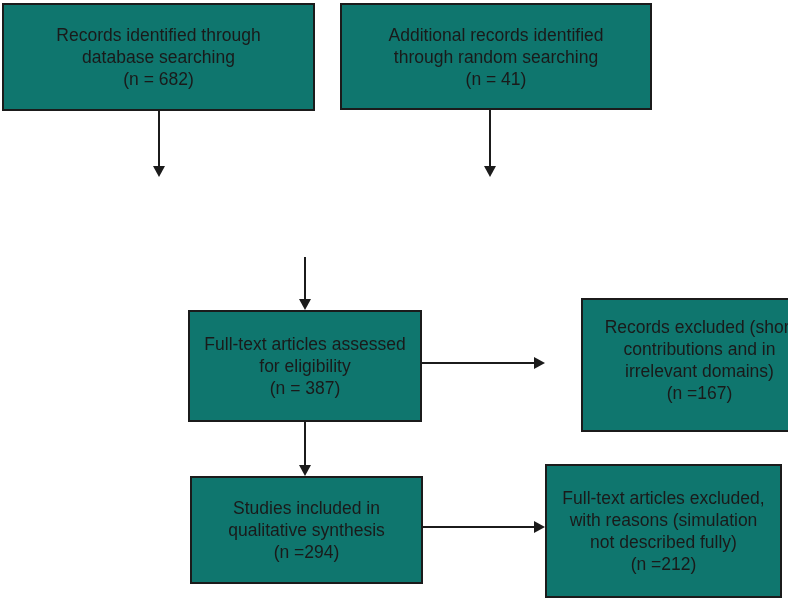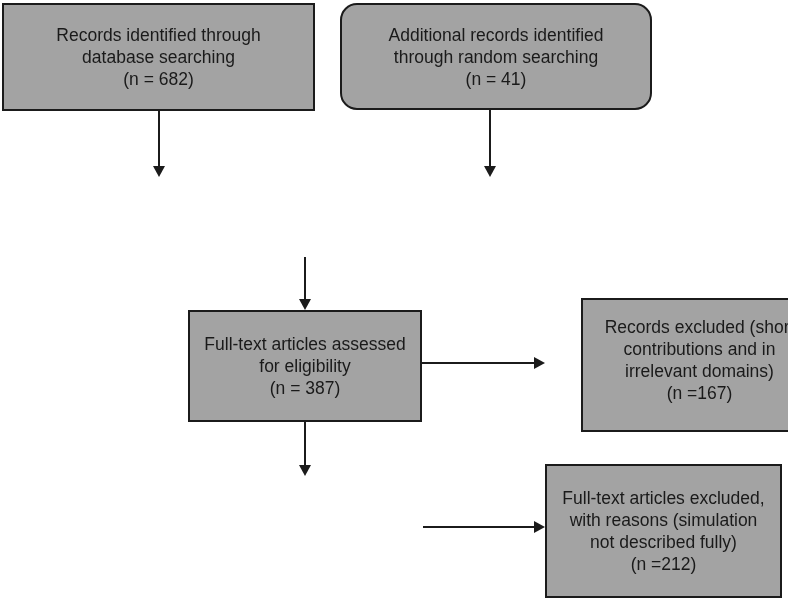--- a/index.html
+++ b/index.html
@@ -29,32 +29,32 @@
     stroke-width: 2;
   }
   .arrows polygon {
     fill: #1b1b1b;
     stroke: none;
   }
   .box {
     position: absolute;
     box-sizing: border-box;
     border: 2px solid #1b1b1b;
-    background: #a3a3a3;
+    background: #0f766e;
     display: flex;
     align-items: center;
     justify-content: center;
     text-align: center;
     white-space: pre-line;
     font-size: 17.5px;
     line-height: 22px;
     padding: 4px 8px;
   }
   #box-identification-db     { left: 2px;   top: 3px;   width: 313px; height: 108px; }
-  #box-identification-random { left: 340px; top: 3px;   width: 312px; height: 107px; border-radius: 17px; }
+  #box-identification-random { left: 340px; top: 3px;   width: 312px; height: 107px; }
   #box-screened              { left: 118px; top: 177px; width: 390px; height: 80px;  }
   #box-fulltext              { left: 188px; top: 310px; width: 234px; height: 112px; }
   #box-records-excluded      { left: 545px; top: 298px; width: 237px; height: 134px; padding-bottom: 14px; margin-left: 36px; }
   #box-included              { left: 190px; top: 476px; width: 233px; height: 108px; }
   #box-fulltext-excluded     { left: 545px; top: 464px; width: 237px; height: 134px; }
 </style>
 </head>
 <body>
 
 <div class="diagram">
@@ -97,19 +97,22 @@
 
   <div class="box" id="box-fulltext">Full-text articles assessed
 for eligibility
 (n = 387)</div>
 
   <div class="box" id="box-records-excluded">Records excluded (short
 contributions and in
 irrelevant domains)
 (n =167)</div>
 
+  <div class="box" id="box-included">Studies included in
+qualitative synthesis
+(n =294)</div>
 
   <div class="box" id="box-fulltext-excluded">Full-text articles excluded,
 with reasons (simulation
 not described fully)
 (n =212)</div>
 
 </div>
 
 </body></html>

